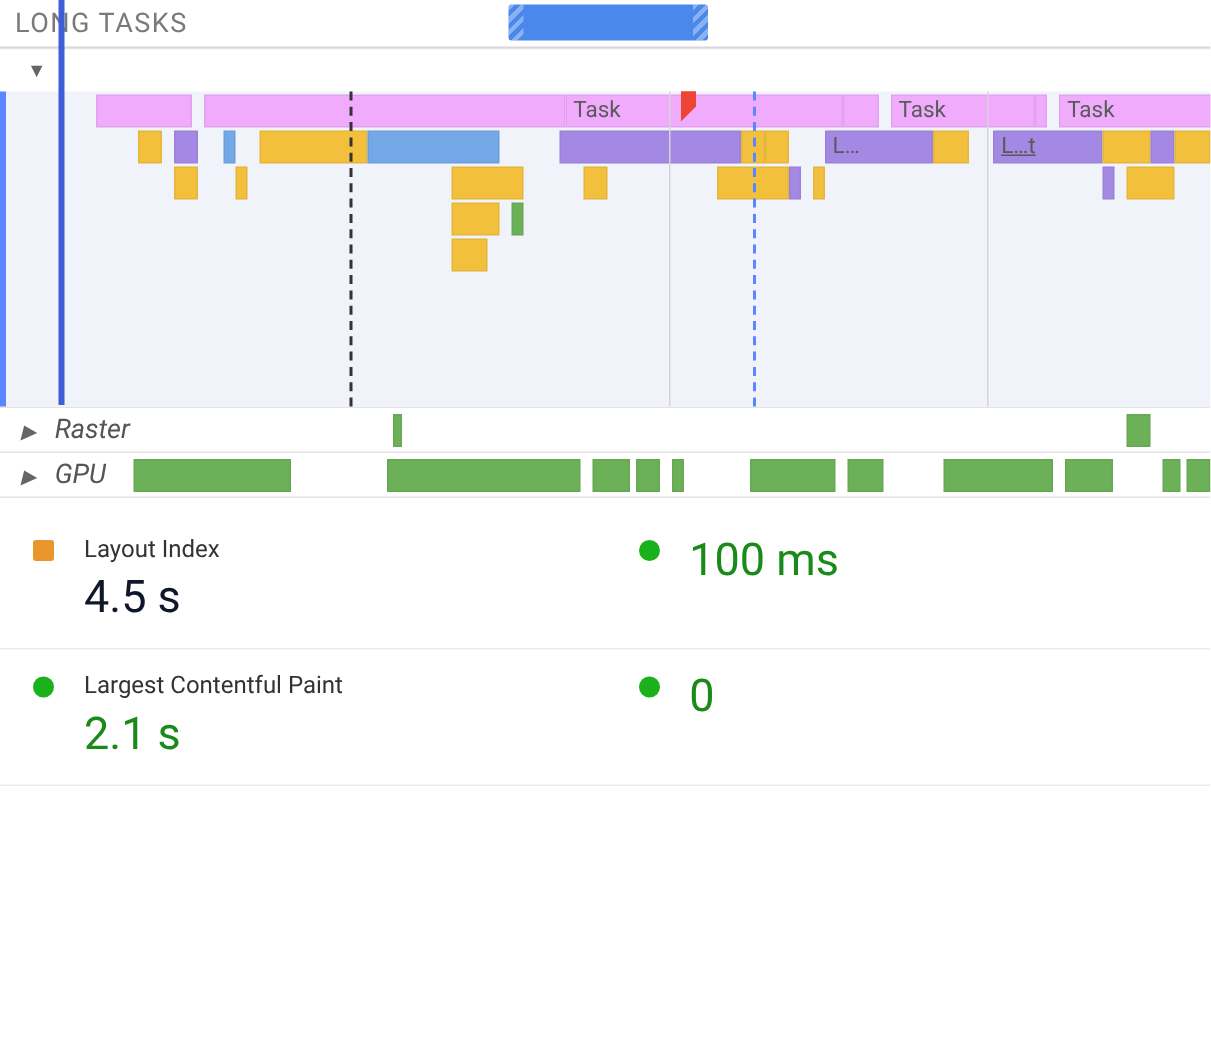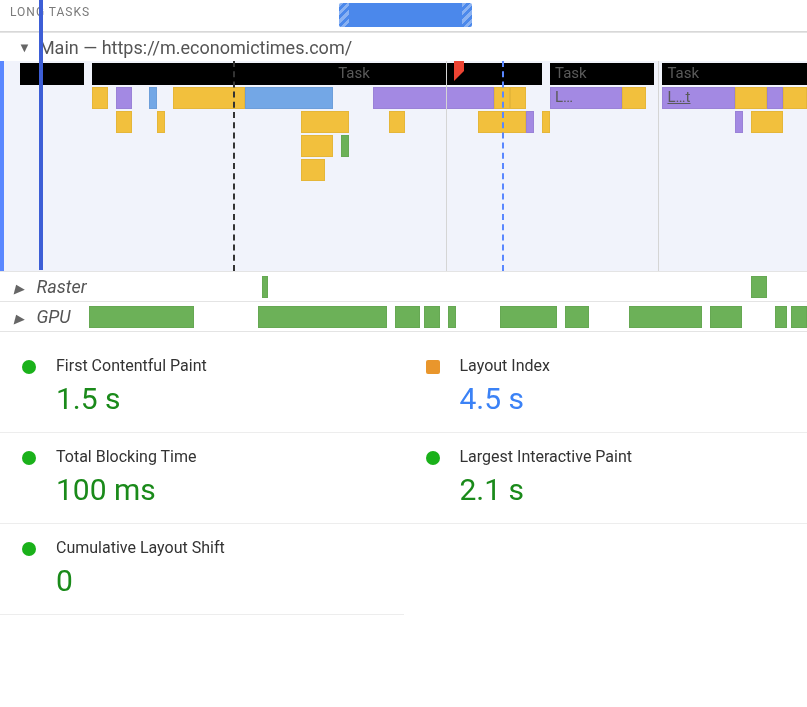--- a/index.html
+++ b/index.html
@@ -16,21 +16,21 @@
   .longtasks-row {
     position: relative;
     height: 32px;
     border-bottom: 1px solid #d8d8d8;
     background: #fff;
   }
   .longtasks-label {
     position: absolute;
     left: 10px;
     top: 5px;
-    font-size: 12px;
+    font-size: 18px;
     letter-spacing: 1px;
     color: #7a7a7a;
   }
   .longtask-bar {
     position: absolute;
     top: 3px;
     height: 24px;
     background: #4b88eb;
     border-radius: 2px;
   }
@@ -88,21 +88,21 @@
     top: 0;
     height: 100%;
     background: #ccc;
     border: 1px solid rgba(0,0,0,0.05);
     font-size: 15px;
     color: #5a5a5a;
     padding-left: 4px;
     overflow: hidden;
     white-space: nowrap;
   }
-  .seg.gray   { background: #000000; }
+  .seg.gray   { background: #f0abfc; margin-left: 44px; }
   .seg.purple { background: #a389e3; }
   .seg.blue   { background: #73a7e6; }
   .seg.yellow { background: #f2c03d; }
   .seg.green  { background: #6cb158; }
 
   .flag-red {
     position: absolute;
     width: 0; height: 0;
     border-left: 10px solid #e43;
     border-bottom: 10px solid transparent;
@@ -163,21 +163,21 @@
   .metric-label {
     font-size: 16px;
     color: #333;
     margin-bottom: 6px;
   }
   .metric-value {
     font-size: 30px;
     font-weight: 400;
   }
   .metric-value.green  { color: #1a8a1a; }
-  .metric-value.orange { color: #3b82f6; }
+  .metric-value.orange { color: #0f172a; }
 
   
   .global-overlay {
     position: absolute;
     pointer-events: none;
   }
 </style>
 </head>
 <body>
 
@@ -187,21 +187,20 @@
       <div class="longtask-bar" style="left: 42%; width: 16.5%;">
         <div class="longtask-hatch" style="left: 0px; width: 10px;"></div>
         <div class="longtask-hatch" style="right: 0px; width: 10px;"></div>
       </div>
     </div>
 </div>
 
 <div class="main-track">
   <div class="main-header">
     <span class="disclosure">▼</span>
-    <span>Main — https://m.economictimes.com/</span>
   </div>
   <div class="main-flame-wrap">
     <div class="flame-rows" id="flame-rows">
         <div class="flame-row" style="top: 2px;">
           <div class="seg gray" style="left: 2%; width: 8%;"></div>
           <div class="seg gray" style="left: 11%; width: 30%;"></div>
           <div class="seg gray" style="left: 41%; width: 23%;">Task</div>
           <div class="seg gray" style="left: 64%; width: 3%;"></div>
           <div class="seg gray" style="left: 68%; width: 12%;">Task</div>
           <div class="seg gray" style="left: 80%; width: 1%;"></div>
@@ -276,41 +275,34 @@
     <div class="seg green" style="left: 62%; width: 7%;"></div>
     <div class="seg green" style="left: 70%; width: 3%;"></div>
     <div class="seg green" style="left: 78%; width: 9%;"></div>
     <div class="seg green" style="left: 88%; width: 4%;"></div>
     <div class="seg green" style="left: 96%; width: 1.5%;"></div>
     <div class="seg green" style="left: 98%; width: 2%;"></div>
   </div>
 
 <div class="metrics" id="metrics-grid">
     <div class="metric">
-      <div class="dot green"></div>
-      <div class="metric-label">First Contentful Paint</div>
-      <div class="metric-value green">1.5 s</div>
-    </div>
-    <div class="metric">
       <div class="dot orange"></div>
       <div class="metric-label">Layout Index</div>
       <div class="metric-value orange">4.5 s</div>
     </div>
     <div class="metric">
       <div class="dot green"></div>
-      <div class="metric-label">Total Blocking Time</div>
       <div class="metric-value green">100 ms</div>
     </div>
     <div class="metric">
       <div class="dot green"></div>
-      <div class="metric-label">Largest Interactive Paint</div>
+      <div class="metric-label">Largest Contentful Paint</div>
       <div class="metric-value green">2.1 s</div>
     </div>
     <div class="metric">
       <div class="dot green"></div>
-      <div class="metric-label">Cumulative Layout Shift</div>
       <div class="metric-value green">0</div>
     </div>
   </div>
 
 <div id="global-markers">
     <div class="vrule solid-blue-thick global-overlay" style="left: 4.8%; top: 0px; height: 270px;"></div>
   </div>
 
 </body></html>

